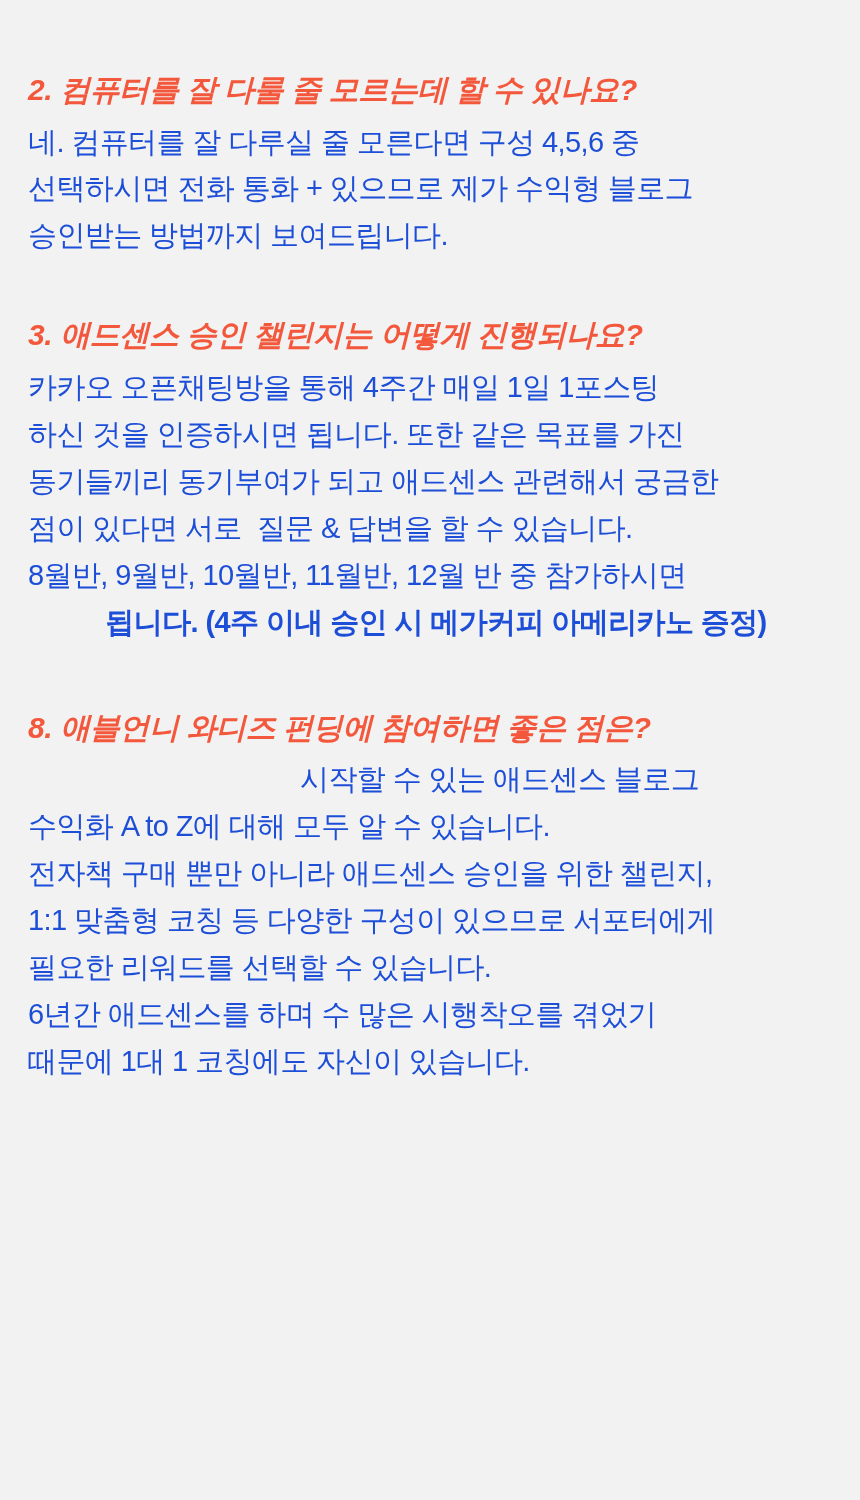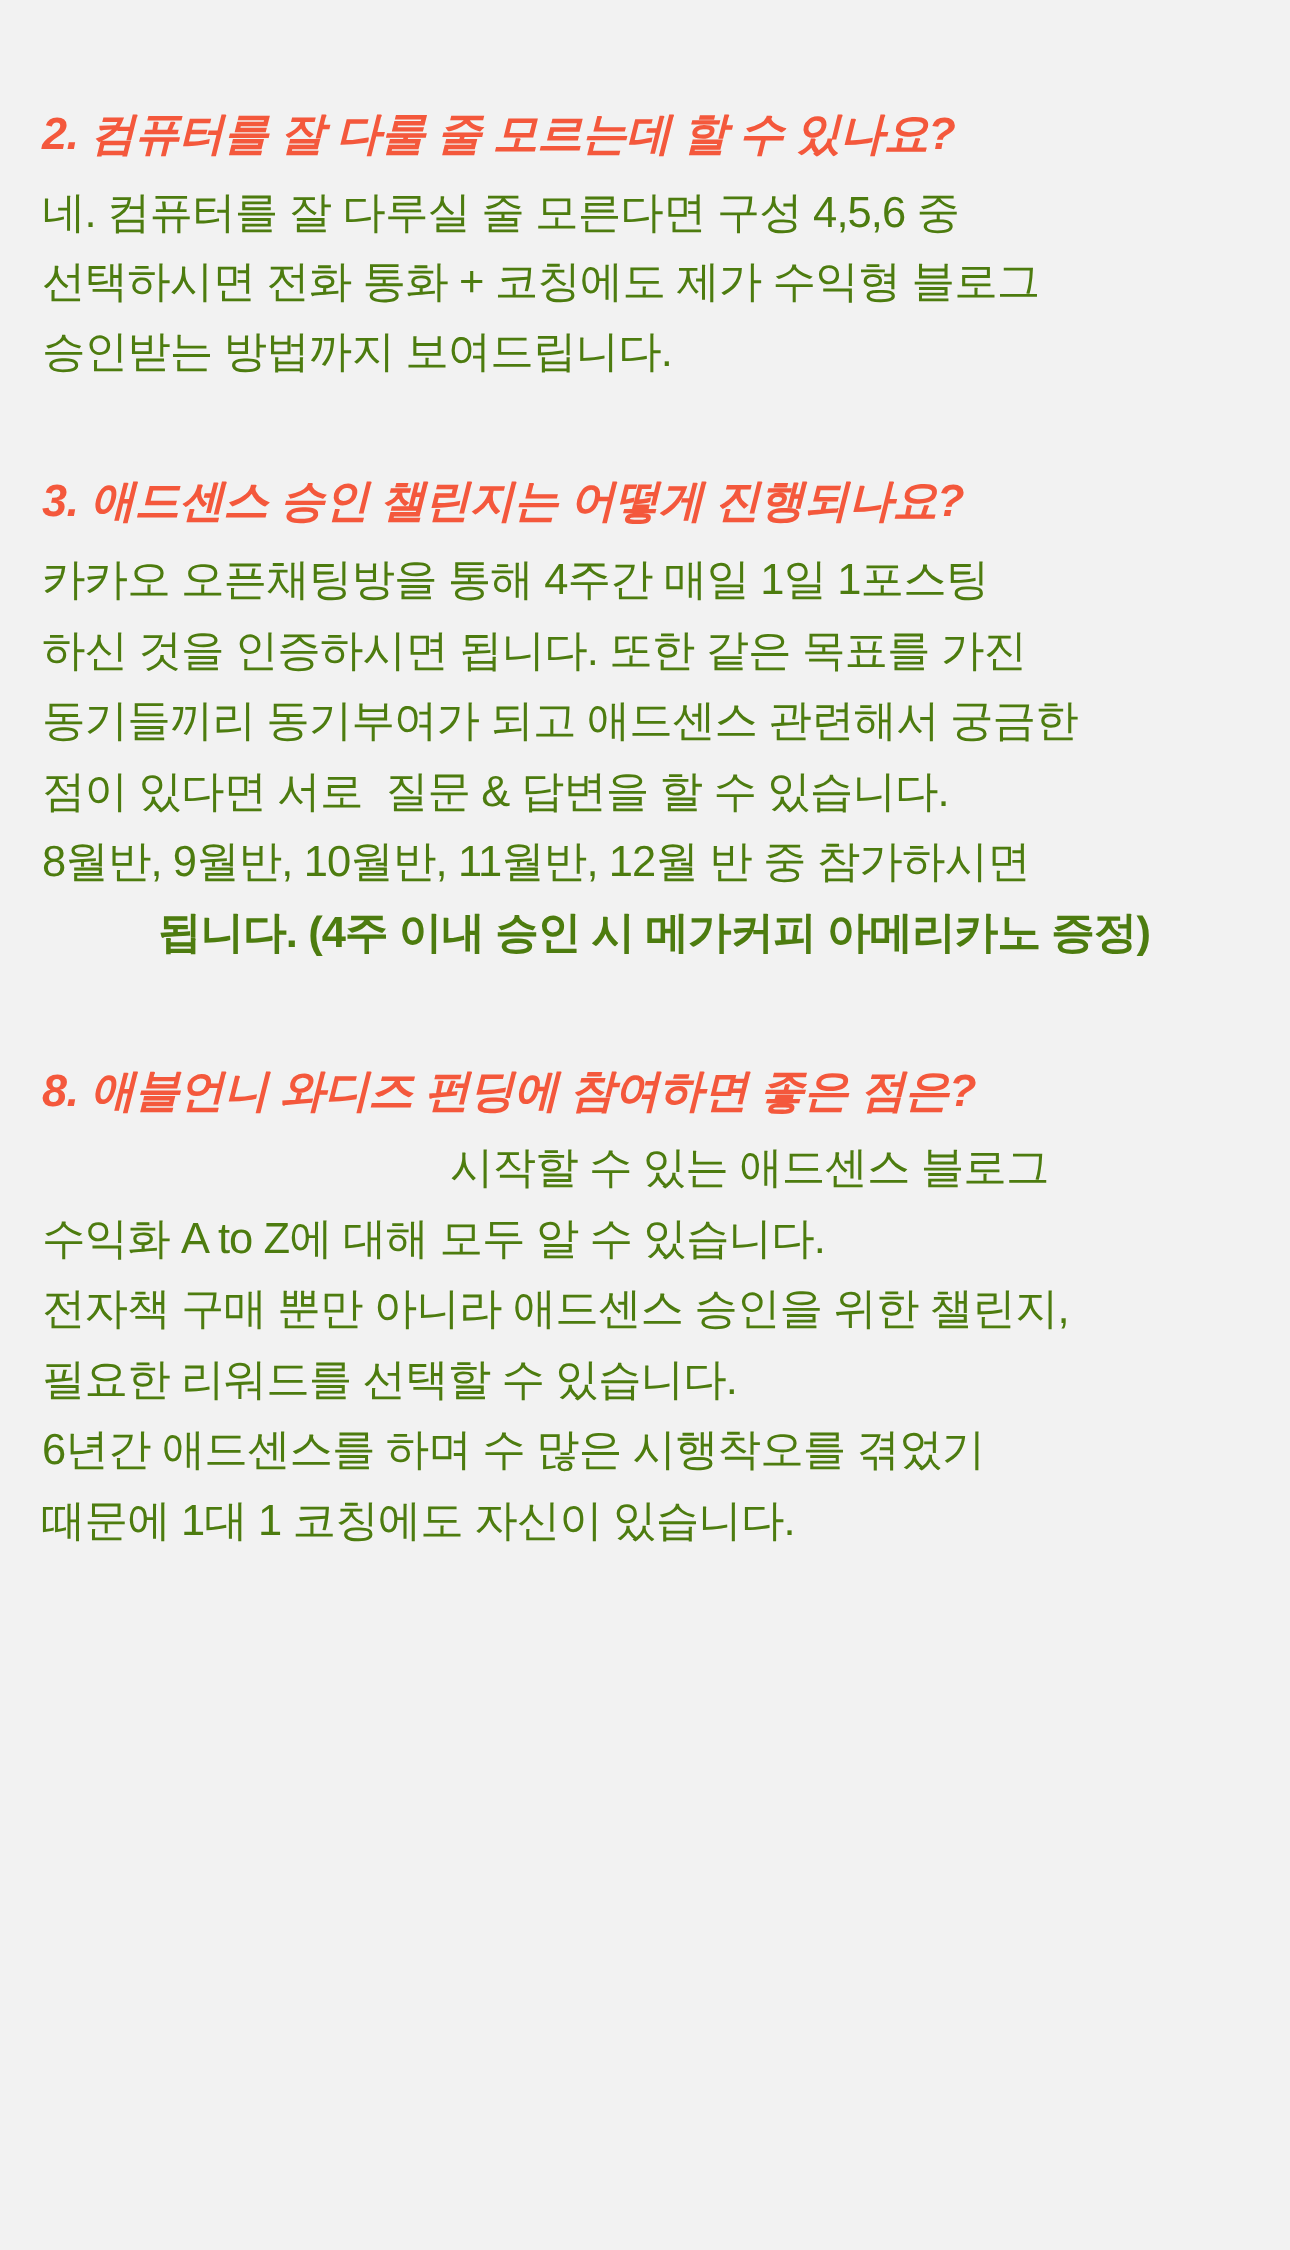--- a/index.html
+++ b/index.html
@@ -27,21 +27,21 @@
     color: #f4583c;
     font-weight: bold;
     font-style: italic;
     font-size: 30px;
     letter-spacing: -0.4px;
     line-height: 1.35;
     margin: 0 0 8px 0;
     white-space: pre;
   }
   .a-line {
-    color: #4d7c0f;
+    color: #1d4ed8;
     font-size: 29px;
     font-weight: 500;
     letter-spacing: -0.6px;
     line-height: 1.62;
     margin: 0;
     white-space: pre;
   }
   .a-line.bold {
     font-weight: bold;
     text-align: center;
@@ -53,21 +53,21 @@
   }
 </style>
 </head>
 <body>
 
 <div class="page">
 
   <div class="faq-block">
     <p class="q-heading">2. 컴퓨터를 잘 다룰 줄 모르는데 할 수 있나요?</p>
     <p class="a-line">네. 컴퓨터를 잘 다루실 줄 모른다면 구성 4,5,6 중</p>
-    <p class="a-line">선택하시면 전화 통화 + 코칭에도 제가 수익형 블로그</p>
+    <p class="a-line">선택하시면 전화 통화 + 있으므로 제가 수익형 블로그</p>
     <p class="a-line">승인받는 방법까지 보여드립니다.</p>
   </div>
 
   <div class="gap-md"></div>
 
   <div class="faq-block">
     <p class="q-heading">3. 애드센스 승인 챌린지는 어떻게 진행되나요?</p>
     <p class="a-line">카카오 오픈채팅방을 통해 4주간 매일 1일 1포스팅</p>
     <p class="a-line">하신 것을 인증하시면 됩니다. 또한 같은 목표를 가진</p>
     <p class="a-line">동기들끼리 동기부여가 되고 애드센스 관련해서 궁금한</p>
@@ -76,18 +76,19 @@
     <p class="a-line bold">됩니다. (4주 이내 승인 시 메가커피 아메리카노 증정)</p>
   </div>
 
   <div class="gap-lg"></div>
 
   <div class="faq-block">
     <p class="q-heading">8. 애블언니 와디즈 펀딩에 참여하면 좋은 점은?</p>
     <p class="a-line indent-line">시작할 수 있는 애드센스 블로그</p>
     <p class="a-line">수익화 A to Z에 대해 모두 알 수 있습니다.</p>
     <p class="a-line">전자책 구매 뿐만 아니라 애드센스 승인을 위한 챌린지,</p>
+    <p class="a-line">1:1 맞춤형 코칭 등 다양한 구성이 있으므로 서포터에게</p>
     <p class="a-line">필요한 리워드를 선택할 수 있습니다.</p>
     <p class="a-line">6년간 애드센스를 하며 수 많은 시행착오를 겪었기</p>
     <p class="a-line">때문에 1대 1 코칭에도 자신이 있습니다.</p>
   </div>
 
 </div>
 
 </body></html>

